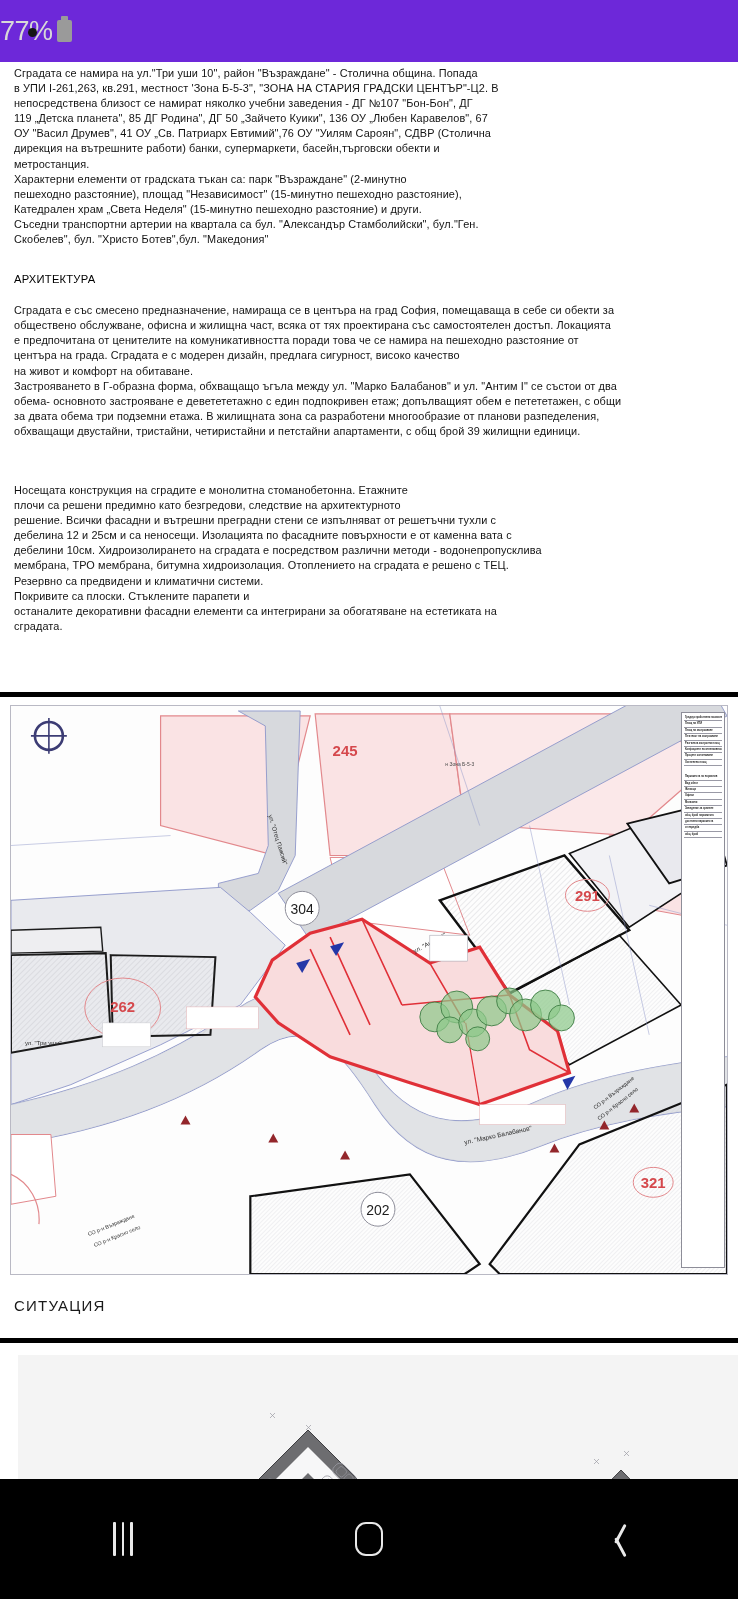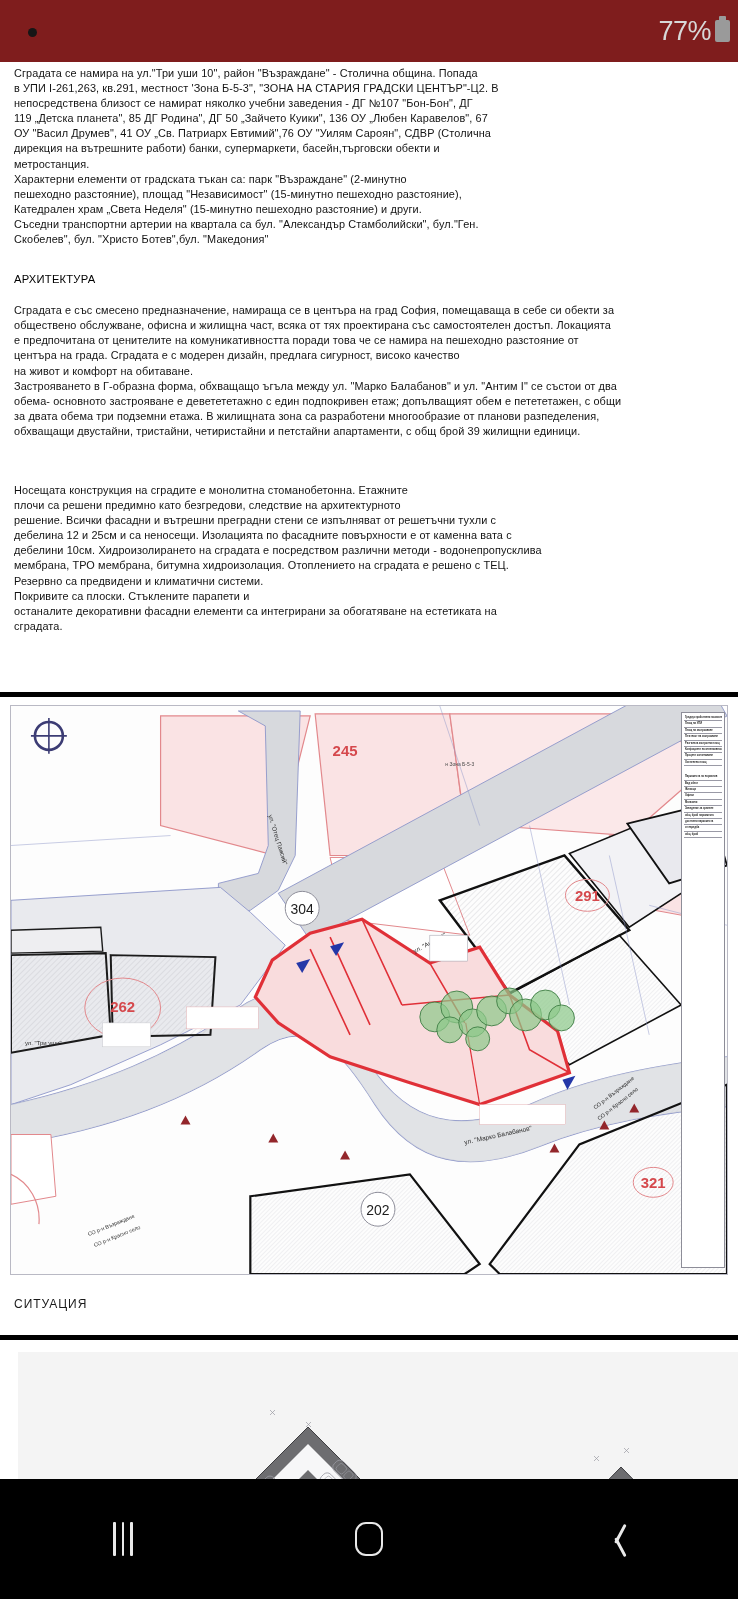--- a/index.html
+++ b/index.html
@@ -7,22 +7,22 @@
     width: 738px; height: 1599px;
     background: #000;
     font-family: "Liberation Sans", sans-serif;
     overflow: hidden;
   }
   #screen { position: relative; width: 738px; height: 1599px; background: #000; }
 
   
   .statusbar {
     position: absolute; top: 0; left: 0; width: 738px; height: 62px;
-    background: #7f1d1d; display: flex; align-items: center;
-    justify-content: flex-end; padding-right: 8px;
+    background: #6d28d9; display: flex; align-items: center;
+    justify-content: flex-start; padding-right: 8px;
   }
   .punchhole {
     position: absolute; left: 28px; top: 28px; width: 9px; height: 9px;
     border-radius: 50%; background: #161616;
   }
   .batt-pct {
     color: #d8d8d8; font-size: 27px; letter-spacing: -0.5px;
     font-family: "Liberation Sans", sans-serif;
   }
   .batt-icon {
@@ -71,21 +71,21 @@
     border: 1px solid #8d8d98; background: #fff; overflow: hidden;
     display: flex; flex-direction: column; padding: 2px;
   }
   .legendbox .lgroup { margin-bottom: 8px; }
   .legendbox .lrow {
     font-size: 2.6px; color: #222; border-bottom: 0.5px solid #9a9aa6;
     line-height: 5.4px; white-space: nowrap; overflow: hidden;
     padding-left: 1px; font-weight: bold;
   }
   .mapcaption {
-    margin: 22px 0 0 14px; font-size: 12px; color: #1a1a1a;
+    margin: 22px 0 0 14px; font-size: 15px; color: #1a1a1a;
     letter-spacing: 0.08em;
   }
 
   
   .planpage { background: #fff; position: relative; height: 195px; overflow: hidden; }
   .planinner {
     position: absolute; top: 12px; left: 18px; right: 0; bottom: 0;
     background: linear-gradient(150deg,#fafafa 0%,#f3f3f3 60%,#efefef 100%);
     overflow: hidden;
   }

